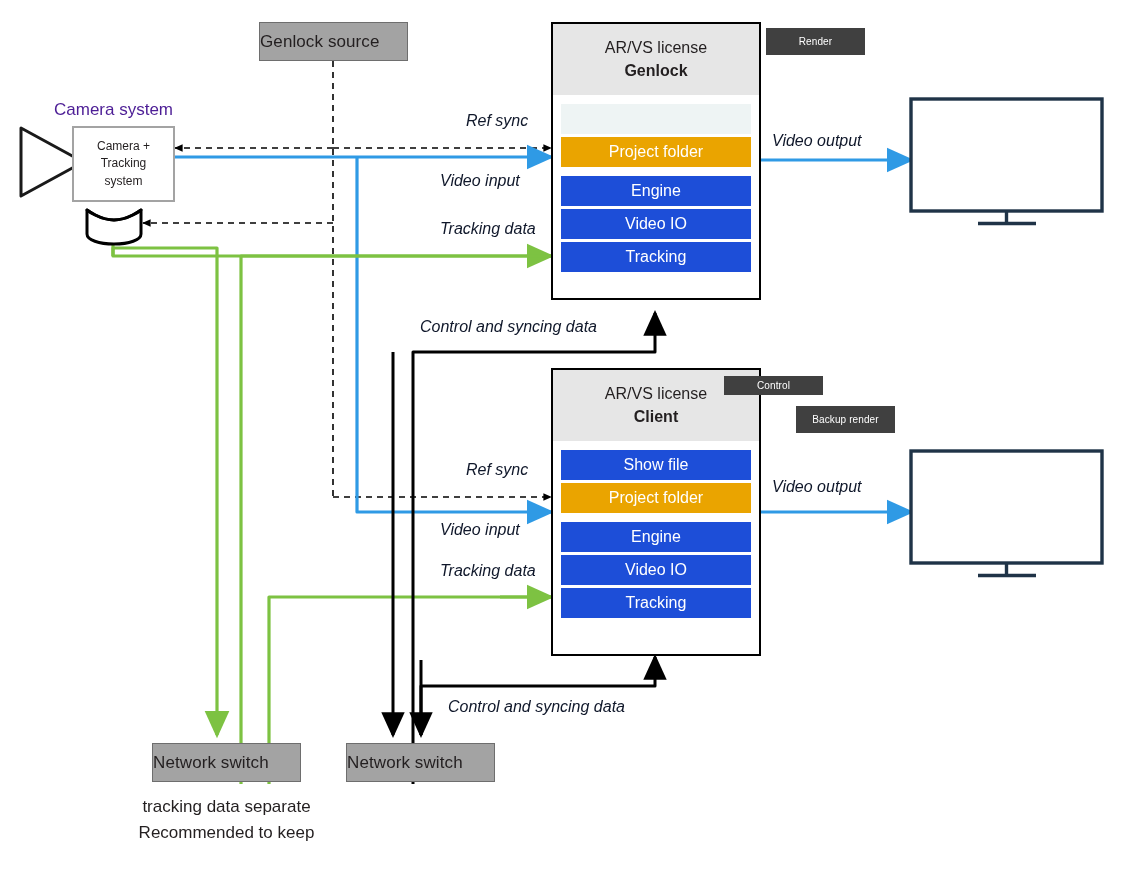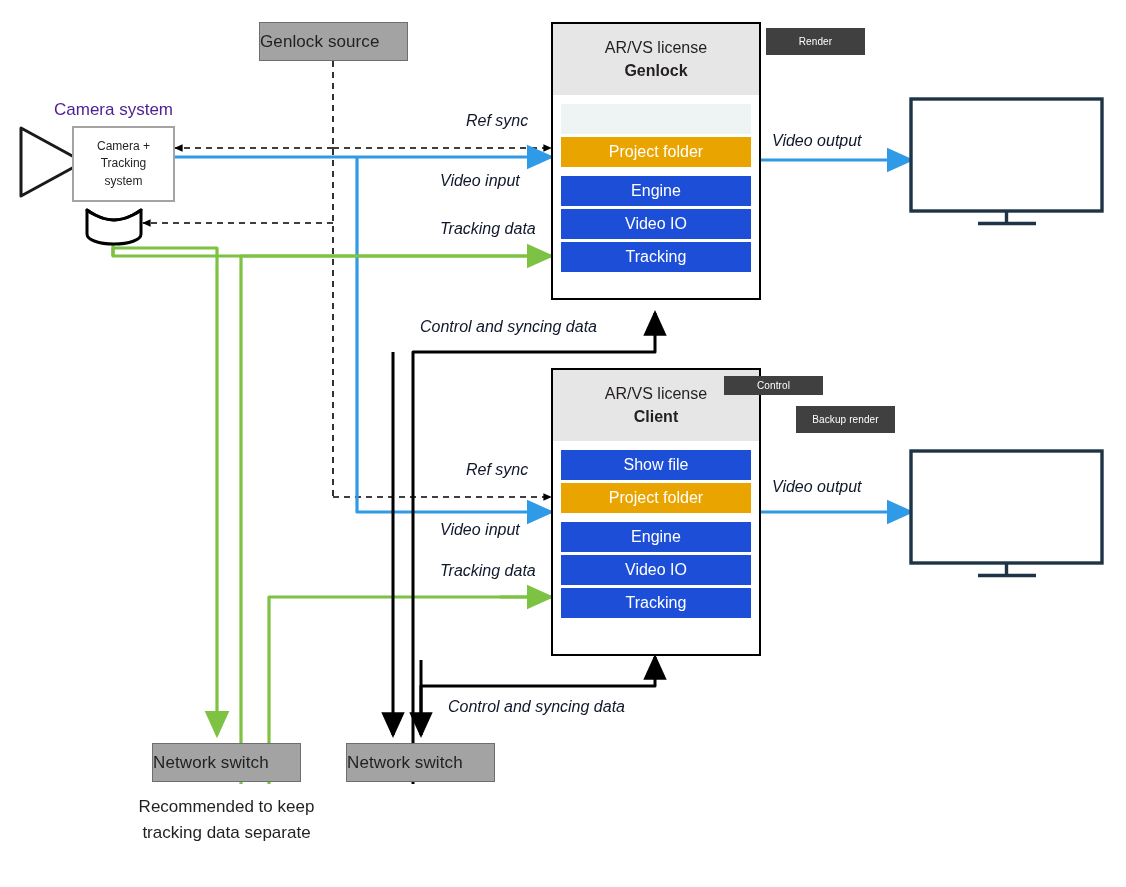--- a/index.html
+++ b/index.html
@@ -277,17 +277,17 @@
   <div class="edge-label" style="left:772px; top:132px;">Video output</div>
   <div class="edge-label" style="left:420px; top:318px;">Control and syncing data</div>
 
   <div class="edge-label" style="left:466px; top:461px;">Ref sync</div>
   <div class="edge-label" style="left:440px; top:521px;">Video input</div>
   <div class="edge-label" style="left:440px; top:562px;">Tracking data</div>
   <div class="edge-label" style="left:772px; top:478px;">Video output</div>
   <div class="edge-label" style="left:448px; top:698px;">Control and syncing data</div>
 
   <div class="note" style="left:124px; top:794px; width:205px;">
+    <div>tracking data separate</div>
     <div>Recommended to keep</div>
-    <div>tracking data separate</div>
   </div>
 
 </div>
 
 </body></html>

